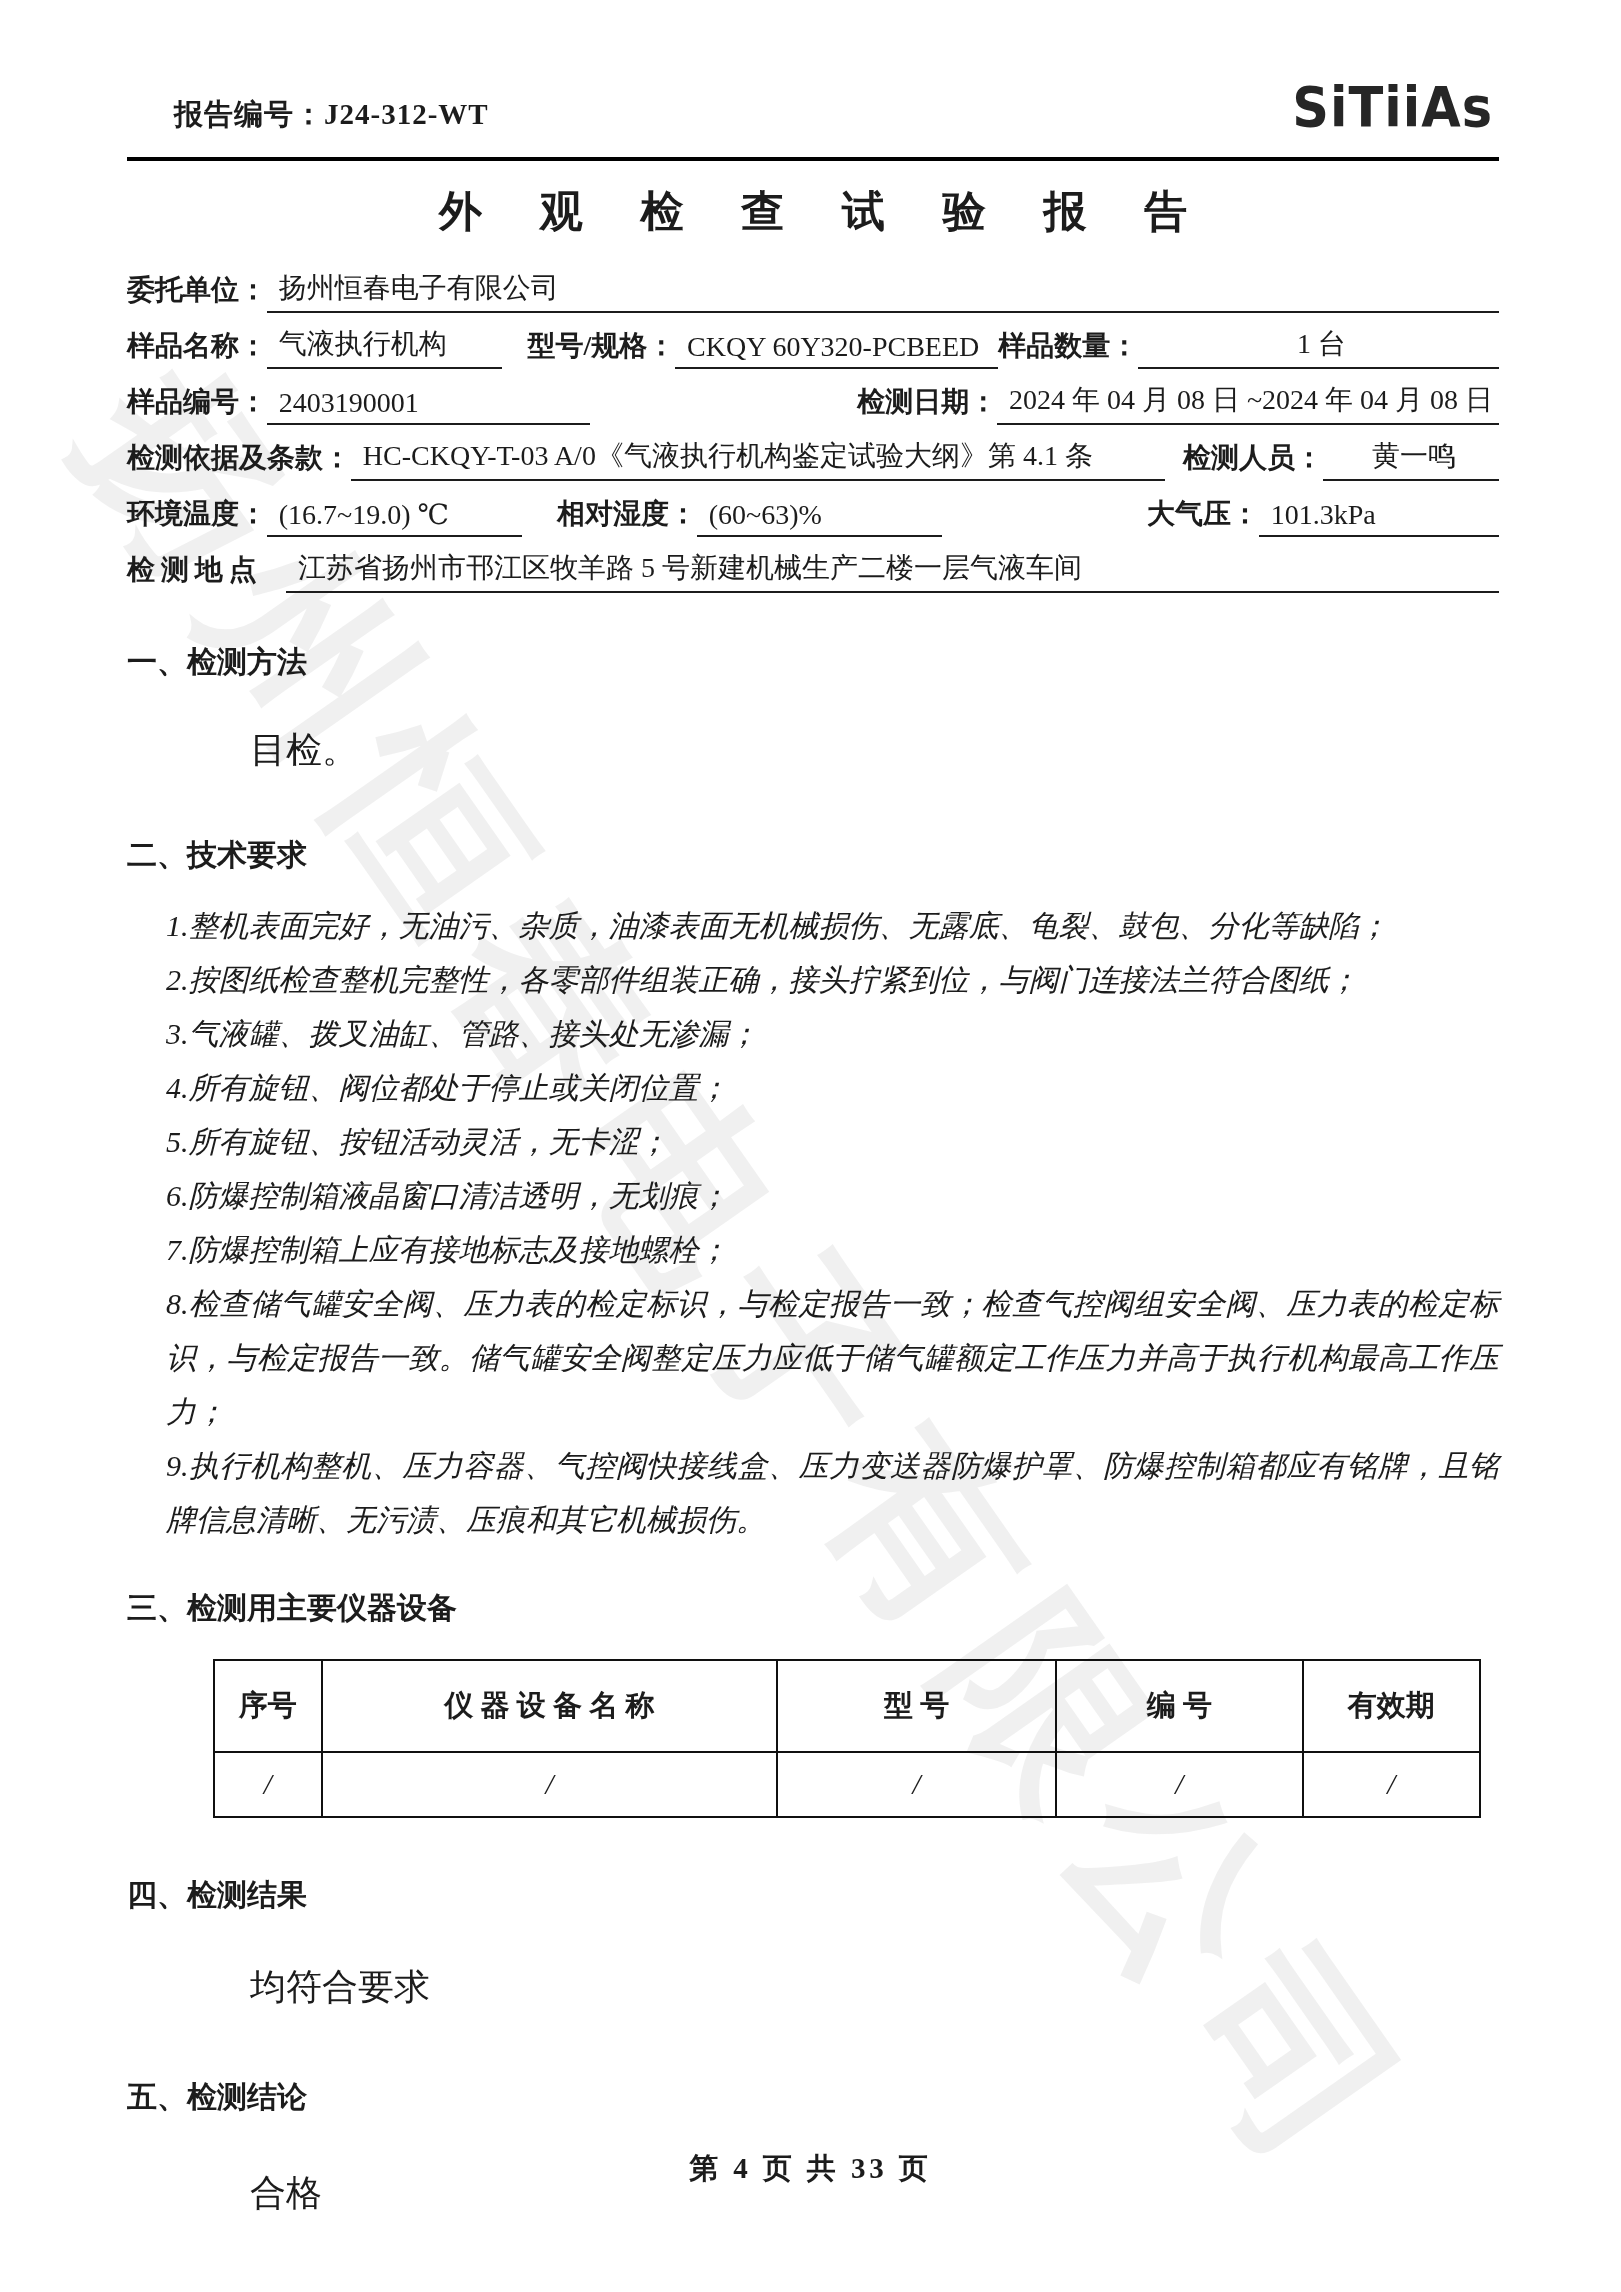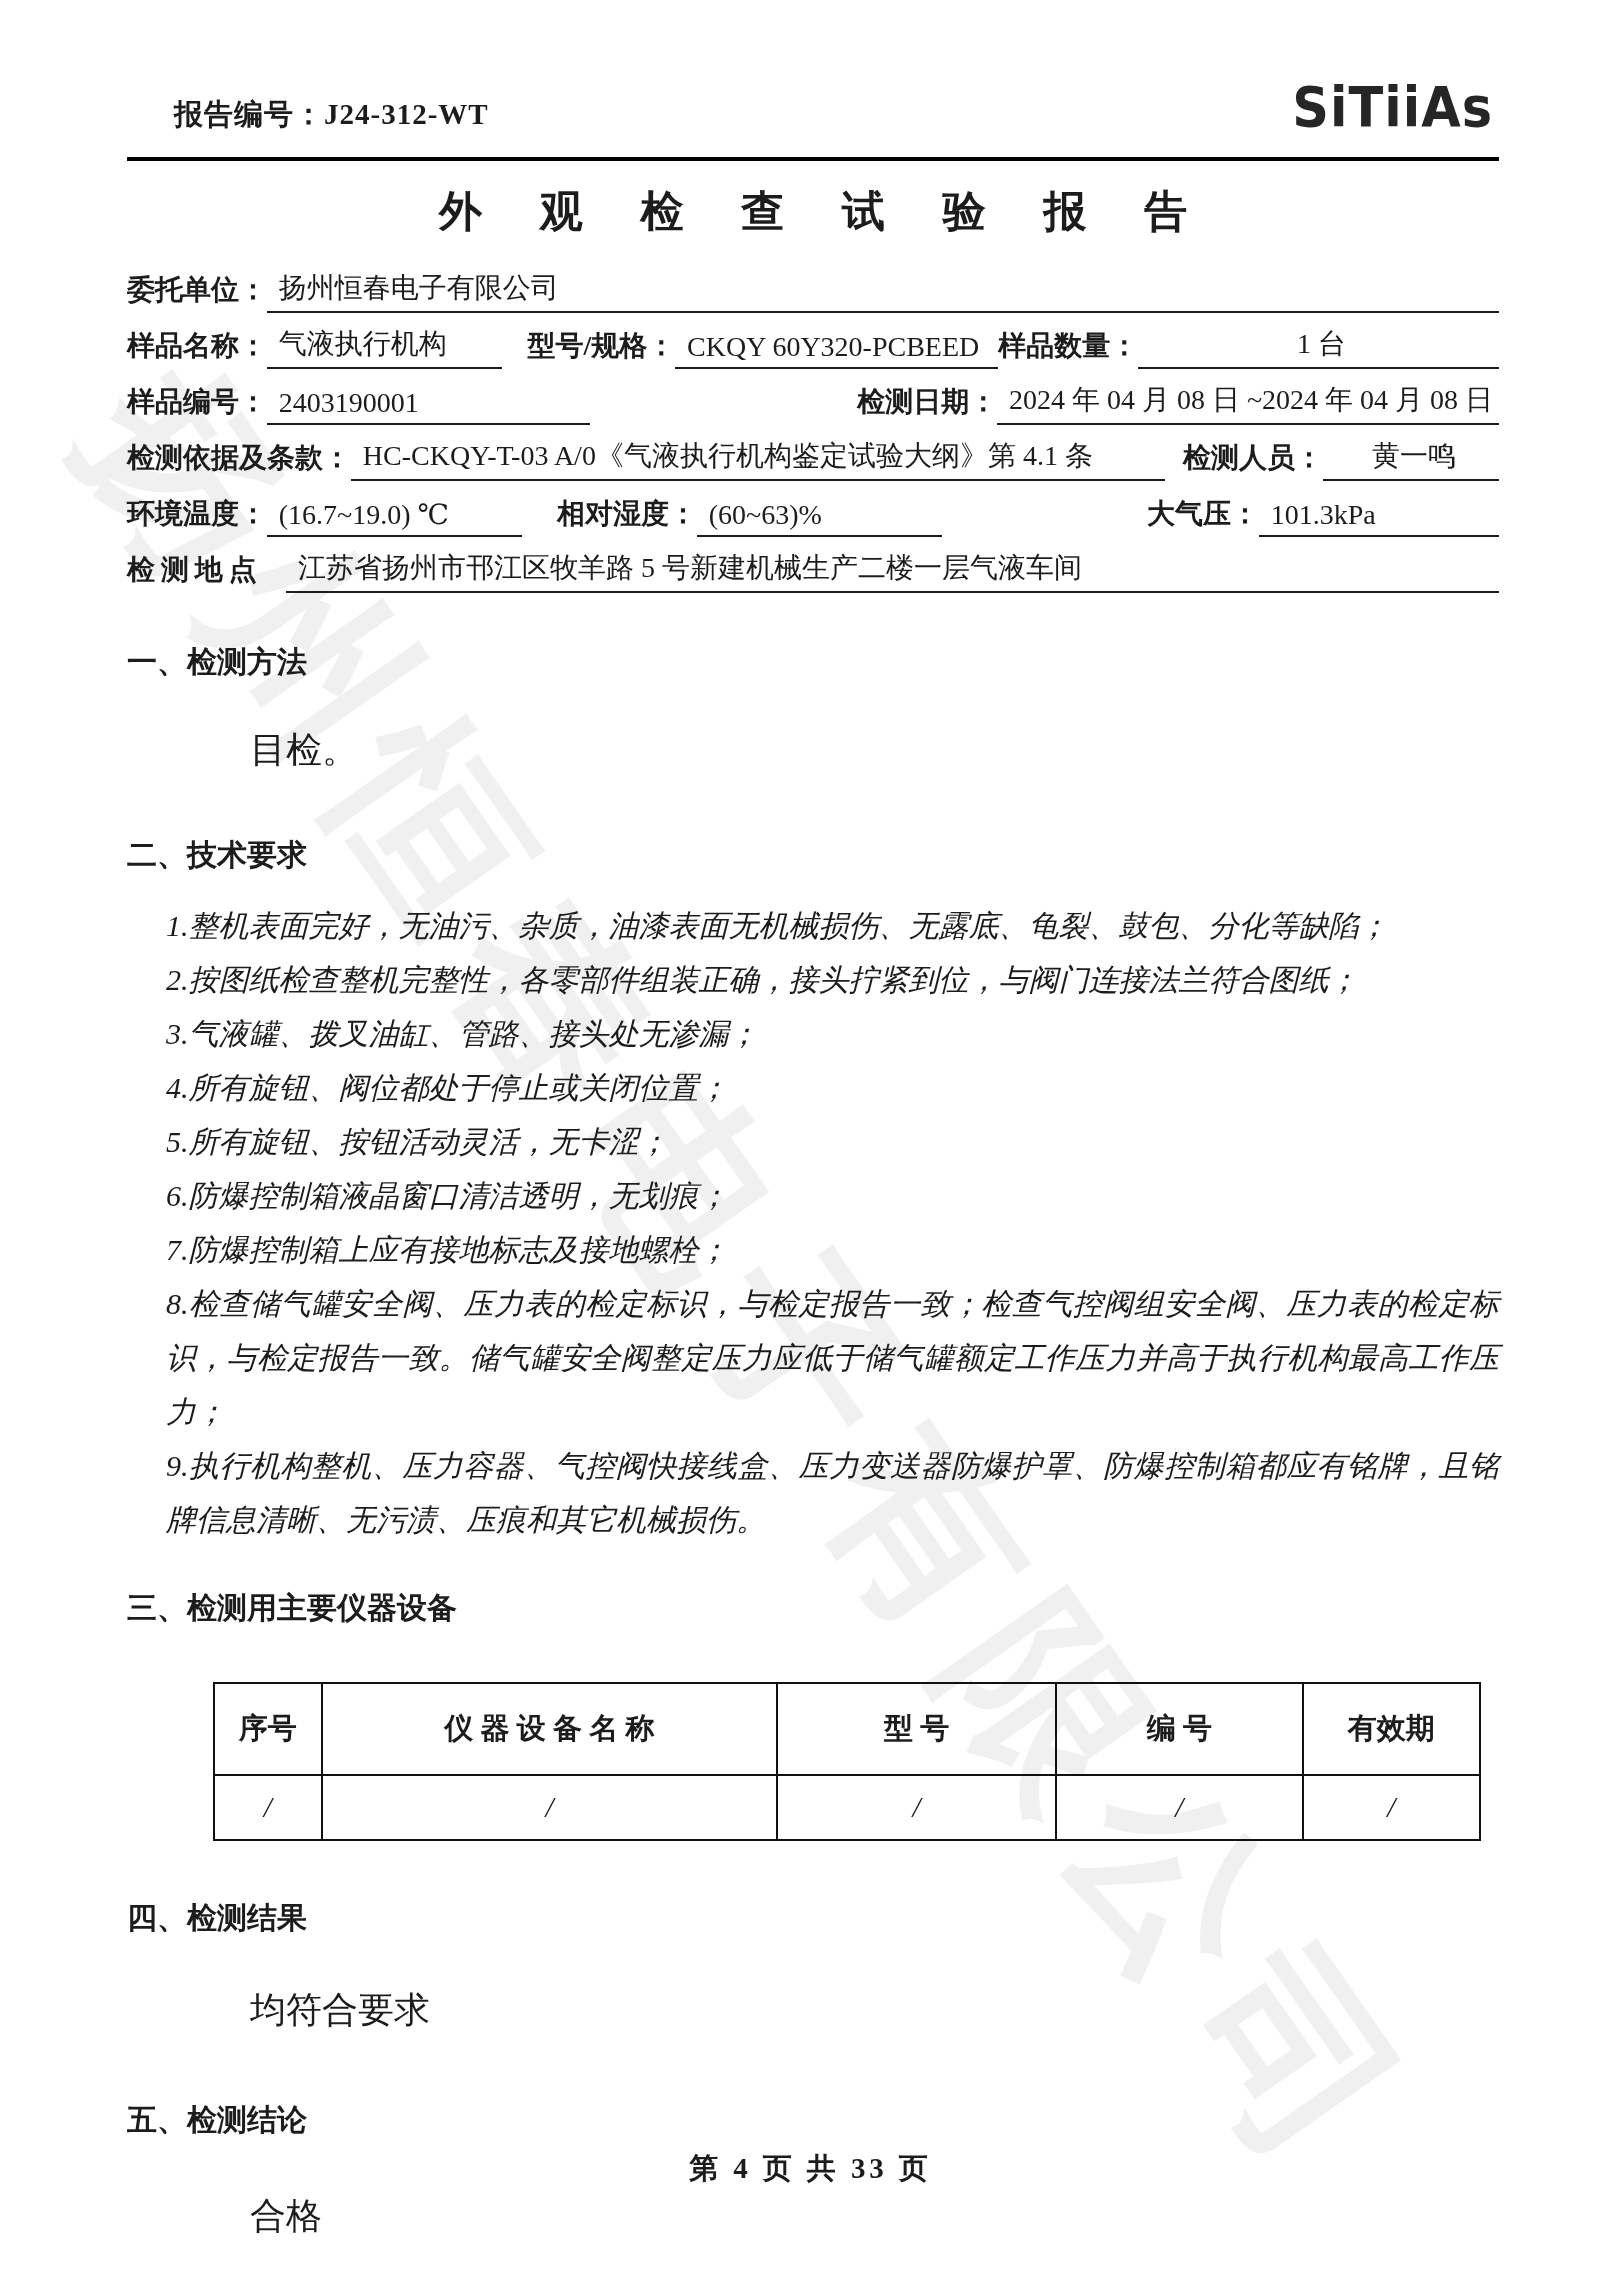--- a/index.html
+++ b/index.html
@@ -54,21 +54,21 @@
 
   .sec-title { font-weight: bold; font-size: 30px; }
   .sec-body { font-size: 36px; }
   .indent { margin-left: 123px; }
 
   .req-list { margin-top: 23.5px; font-size: 30px; line-height: 54px; padding-left: 39px; font-style: italic; }
   .req-item { text-align: justify; }
 
   .equip-table {
     border-collapse: collapse;
-    margin: 53px 0 0 86px;
+    margin: 30px 0 0 86px;
     width: 1268px;
     border: 2.9px solid #101010;
     font-size: 29px;
     table-layout: fixed;
   }
   .equip-table th, .equip-table td {
     border: 2px solid #101010;
     text-align: center; vertical-align: middle;
     padding: 0;
   }

